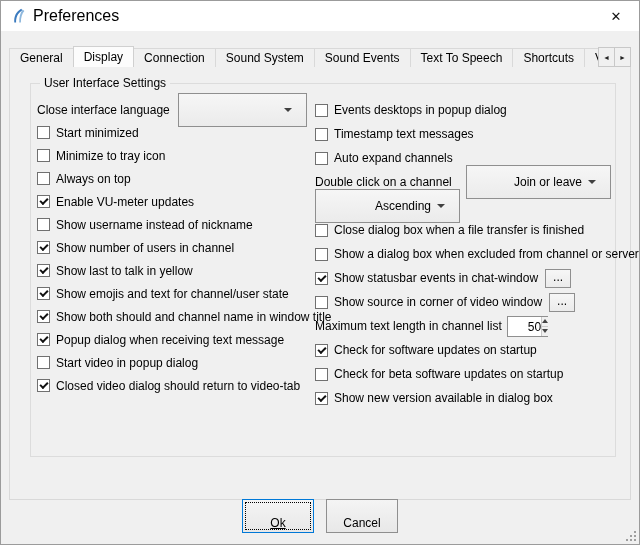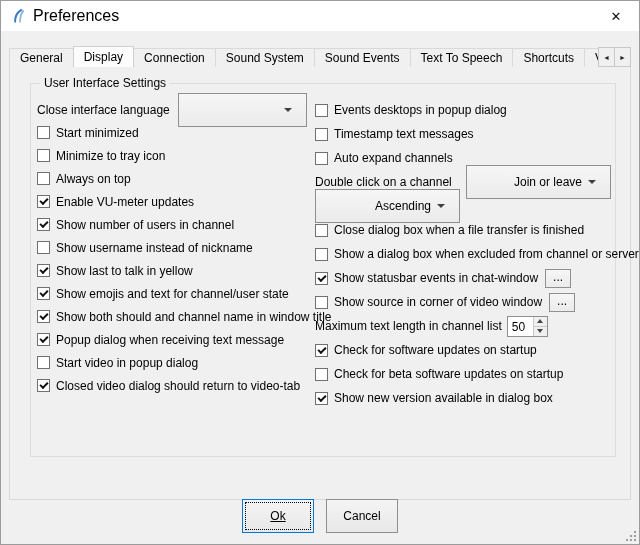--- a/index.html
+++ b/index.html
@@ -51,40 +51,40 @@
            display:flex; align-items:center; justify-content:flex-end;
            padding:0 14px; flex:0 0 auto; }
   .combo-arrow { width:0; height:0; border-left:4px solid transparent;
                  border-right:4px solid transparent; border-top:4px solid #404040; margin-left:6px; }
   .lang-lbl { width:141px; flex:0 0 auto; }
   .lang-combo { width:129px; }
   .right-lbl { width:151px; flex:0 0 auto; }
   .right-combo { width:145px; }
   
   .spin { width:41px; height:21px; border:1px solid #8f8f8f; background:#fff;
-          display:flex; margin-left:5px; flex:0 0 auto; }
+          display:flex; margin-left:5px; flex:0 0 auto;padding-left:16px; }
   .spin-value { flex:1; padding:3px 0 0 4px; }
   .spin-btns { width:14px; display:flex; flex-direction:column; border-left:1px solid #c9c9c9; }
   .spin-btn { flex:1; background:#f0f0f0; display:flex; align-items:center; justify-content:center; }
   .spin-btn + .spin-btn { border-top:1px solid #c9c9c9; }
   .tri-up   { width:0; height:0; border-left:3px solid transparent; border-right:3px solid transparent;
               border-bottom:4px solid #444; }
   .tri-down { width:0; height:0; border-left:3px solid transparent; border-right:3px solid transparent;
               border-top:4px solid #444; }
   
   .dots-btn { width:26px; height:19px; border:1px solid #8f8f8f;
               background:linear-gradient(#f6f6f6,#ebebeb); margin-left:7px;
               font:12px "Liberation Sans", sans-serif; line-height:8px; padding:0 0 6px 0;
               display:flex; align-items:flex-end; justify-content:center; flex:0 0 auto; }
   
   .btnbar { position:absolute; left:0; right:0; bottom:11px; display:flex;
             justify-content:center; gap:12px; z-index:5; }
   .btn { min-width:72px; height:22px; border:1px solid #8f8f8f;
          background:linear-gradient(#f4f4f4,#e8e8e8); font:12px "Liberation Sans", sans-serif;
-         display:flex; align-items:center; justify-content:center; padding:16px 10px; }
+         display:flex; justify-content:center; padding:16px 10px; }
   .btn.default { border:1px solid #0078d7; outline:1px dotted #000; outline-offset:-4px; }
   .btn.default .btn-label { text-decoration:underline; }
   
   .grip { position:absolute; right:2px; bottom:2px; z-index:7; }
 </style>
 </head>
 <body>
 
 <div class="window">
 
@@ -164,27 +164,27 @@
               <span class="cb"></span>
               <span class="lbl">Always on top</span>
             </label>
 
             <label class="row check-row">
               <span class="cb checked"></span>
               <span class="lbl">Enable VU-meter updates</span>
             </label>
 
             <label class="row check-row">
+              <span class="cb"></span>
+              <span class="lbl">Show username instead of nickname</span>
+            </label>
+
+            <label class="row check-row">
               <span class="cb checked"></span>
               <span class="lbl">Show number of users in channel</span>
-            </label>
-
-            <label class="row check-row">
-              <span class="cb"></span>
-              <span class="lbl">Show username instead of nickname</span>
             </label>
 
             <label class="row check-row">
               <span class="cb checked"></span>
               <span class="lbl">Show last to talk in yellow</span>
             </label>
 
             <label class="row check-row">
               <span class="cb checked"></span>
               <span class="lbl">Show emojis and text for channel/user state</span>

